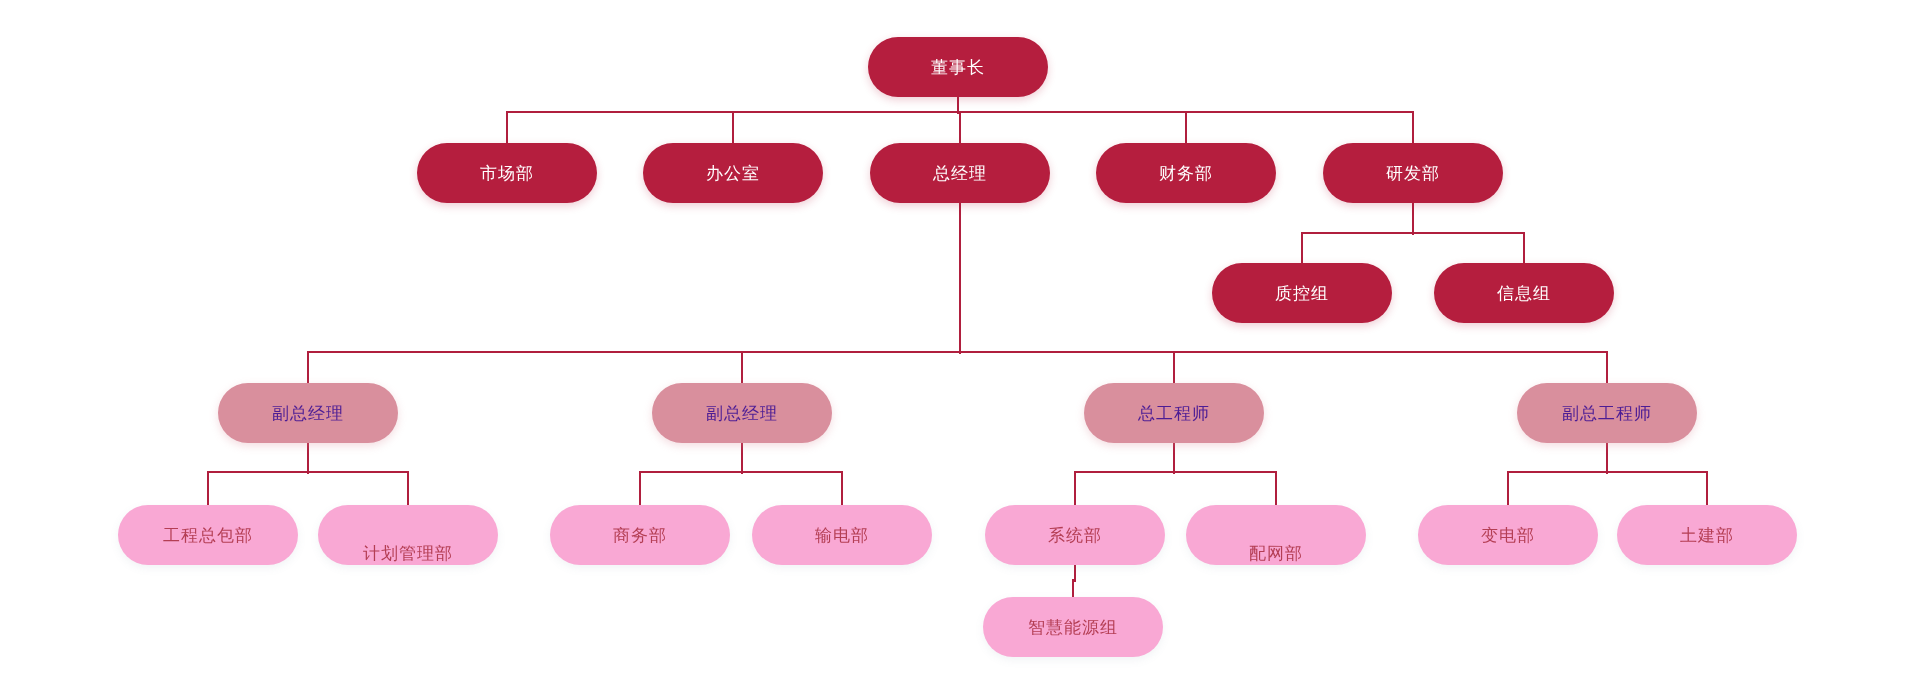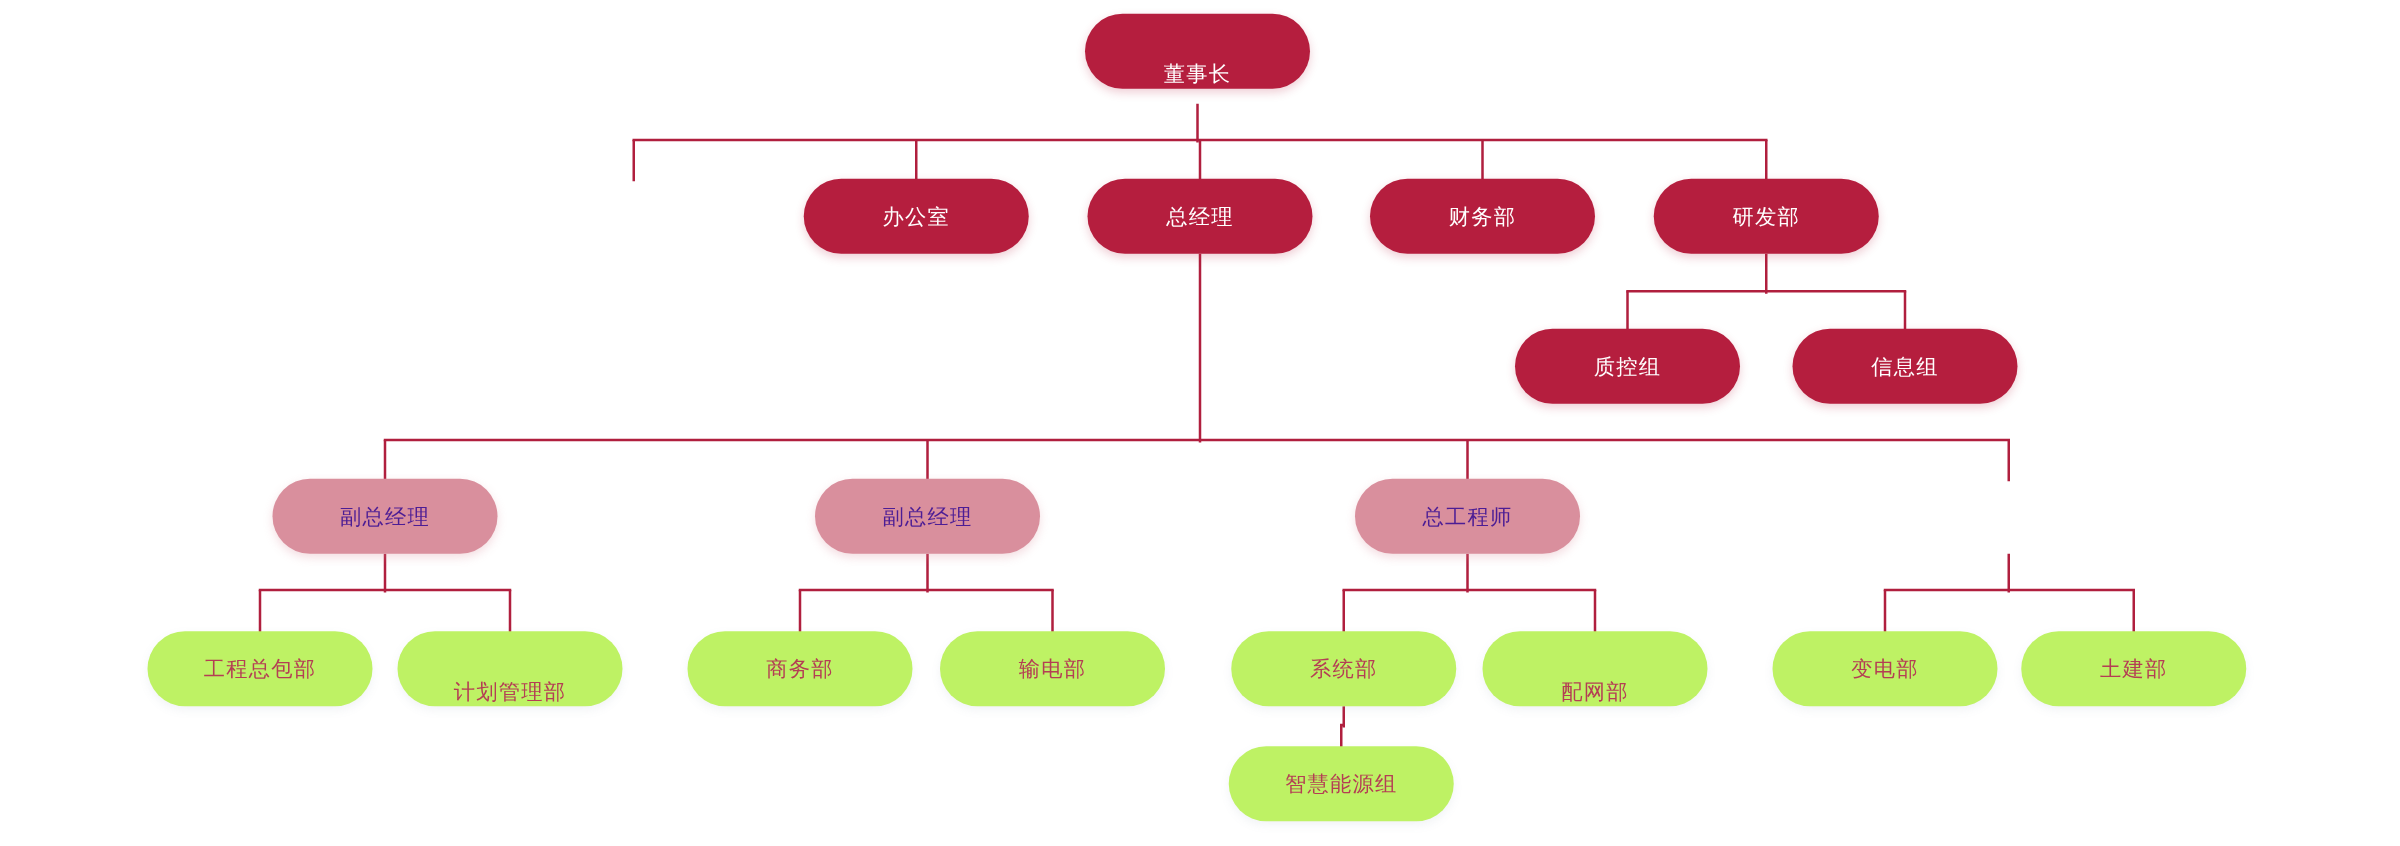--- a/index.html
+++ b/index.html
@@ -35,21 +35,21 @@
     background: #b51e3e;
     box-shadow: 0 3px 8px rgba(181, 30, 62, 0.22);
   }
   .org-node.primary span { color: #ffffff; }
   .org-node.secondary {
     background: #d98f9d;
     box-shadow: 0 3px 8px rgba(217, 143, 157, 0.30);
   }
   .org-node.secondary span { color: #4c1d95; }
   .org-node.tertiary {
-    background: #bef264;
+    background: #f9a8d4;
     box-shadow: 0 3px 8px rgba(120, 140, 160, 0.10);
   }
   .org-node.tertiary span { color: #b43e54; }
   .connector {
     position: absolute;
     background: #b01f3e;
     pointer-events: none;
   }
 </style>
 </head>
@@ -85,22 +85,25 @@
     <div class="connector" style="left: 1074.25px; top: 471.25px; width: 202.5px; height: 1.5px;"></div>
     <div class="connector" style="left: 1074.25px; top: 472px; width: 1.5px; height: 34.5px;"></div>
     <div class="connector" style="left: 1275.25px; top: 472px; width: 1.5px; height: 34.5px;"></div>
     <div class="connector" style="left: 1606.25px; top: 443px; width: 1.5px; height: 30.5px;"></div>
     <div class="connector" style="left: 1507.25px; top: 471.25px; width: 200.5px; height: 1.5px;"></div>
     <div class="connector" style="left: 1507.25px; top: 472px; width: 1.5px; height: 34.5px;"></div>
     <div class="connector" style="left: 1706.25px; top: 472px; width: 1.5px; height: 34.5px;"></div>
     <div class="connector" style="left: 1074.25px; top: 565px; width: 1.5px; height: 16.5px;"></div>
     <div class="connector" style="left: 1072.25px; top: 579.25px; width: 3.5px; height: 1.5px;"></div>
     <div class="connector" style="left: 1072.25px; top: 580px; width: 1.5px; height: 18.5px;"></div>
-    <div class="org-node primary" style="left: 868px; top: 11px; align-items: flex-end;">
+    <div class="org-node primary" style="left: 868px; top: 37px;">
       <span>董事长</span>
+    </div>
+    <div class="org-node primary" style="left: 417px; top: 143px;">
+      <span>市场部</span>
     </div>
     <div class="org-node primary" style="left: 643px; top: 143px;">
       <span>办公室</span>
     </div>
     <div class="org-node primary" style="left: 870px; top: 143px;">
       <span>总经理</span>
     </div>
     <div class="org-node primary" style="left: 1096px; top: 143px;">
       <span>财务部</span>
     </div>
@@ -114,20 +117,23 @@
       <span>信息组</span>
     </div>
     <div class="org-node secondary" style="left: 218px; top: 383px;">
       <span>副总经理</span>
     </div>
     <div class="org-node secondary" style="left: 652px; top: 383px;">
       <span>副总经理</span>
     </div>
     <div class="org-node secondary" style="left: 1084px; top: 383px;">
       <span>总工程师</span>
+    </div>
+    <div class="org-node secondary" style="left: 1517px; top: 383px;">
+      <span>副总工程师</span>
     </div>
     <div class="org-node tertiary" style="left: 118px; top: 505px;">
       <span>工程总包部</span>
     </div>
     <div class="org-node tertiary" style="left: 318px; top: 505px; align-items: flex-end;">
       <span>计划管理部</span>
     </div>
     <div class="org-node tertiary" style="left: 550px; top: 505px;">
       <span>商务部</span>
     </div>

